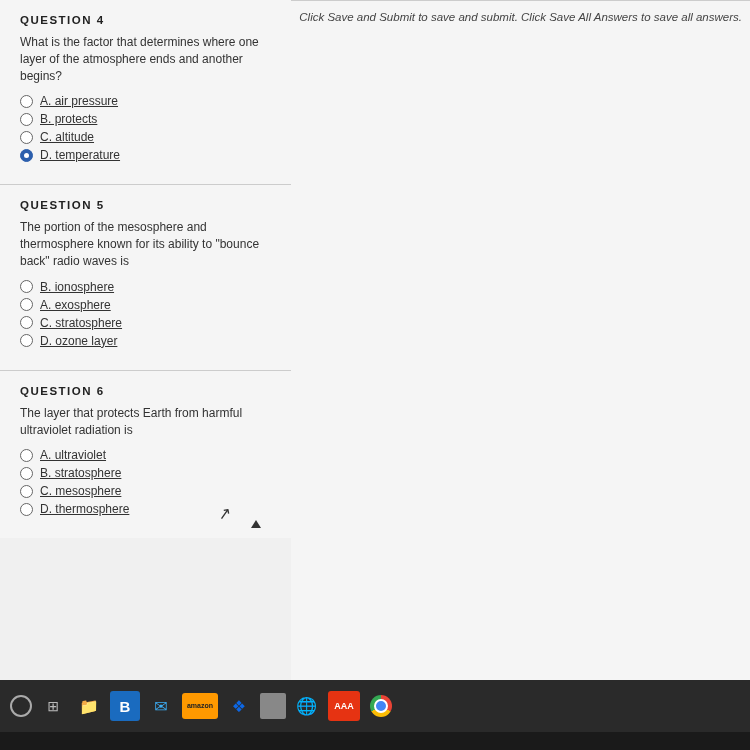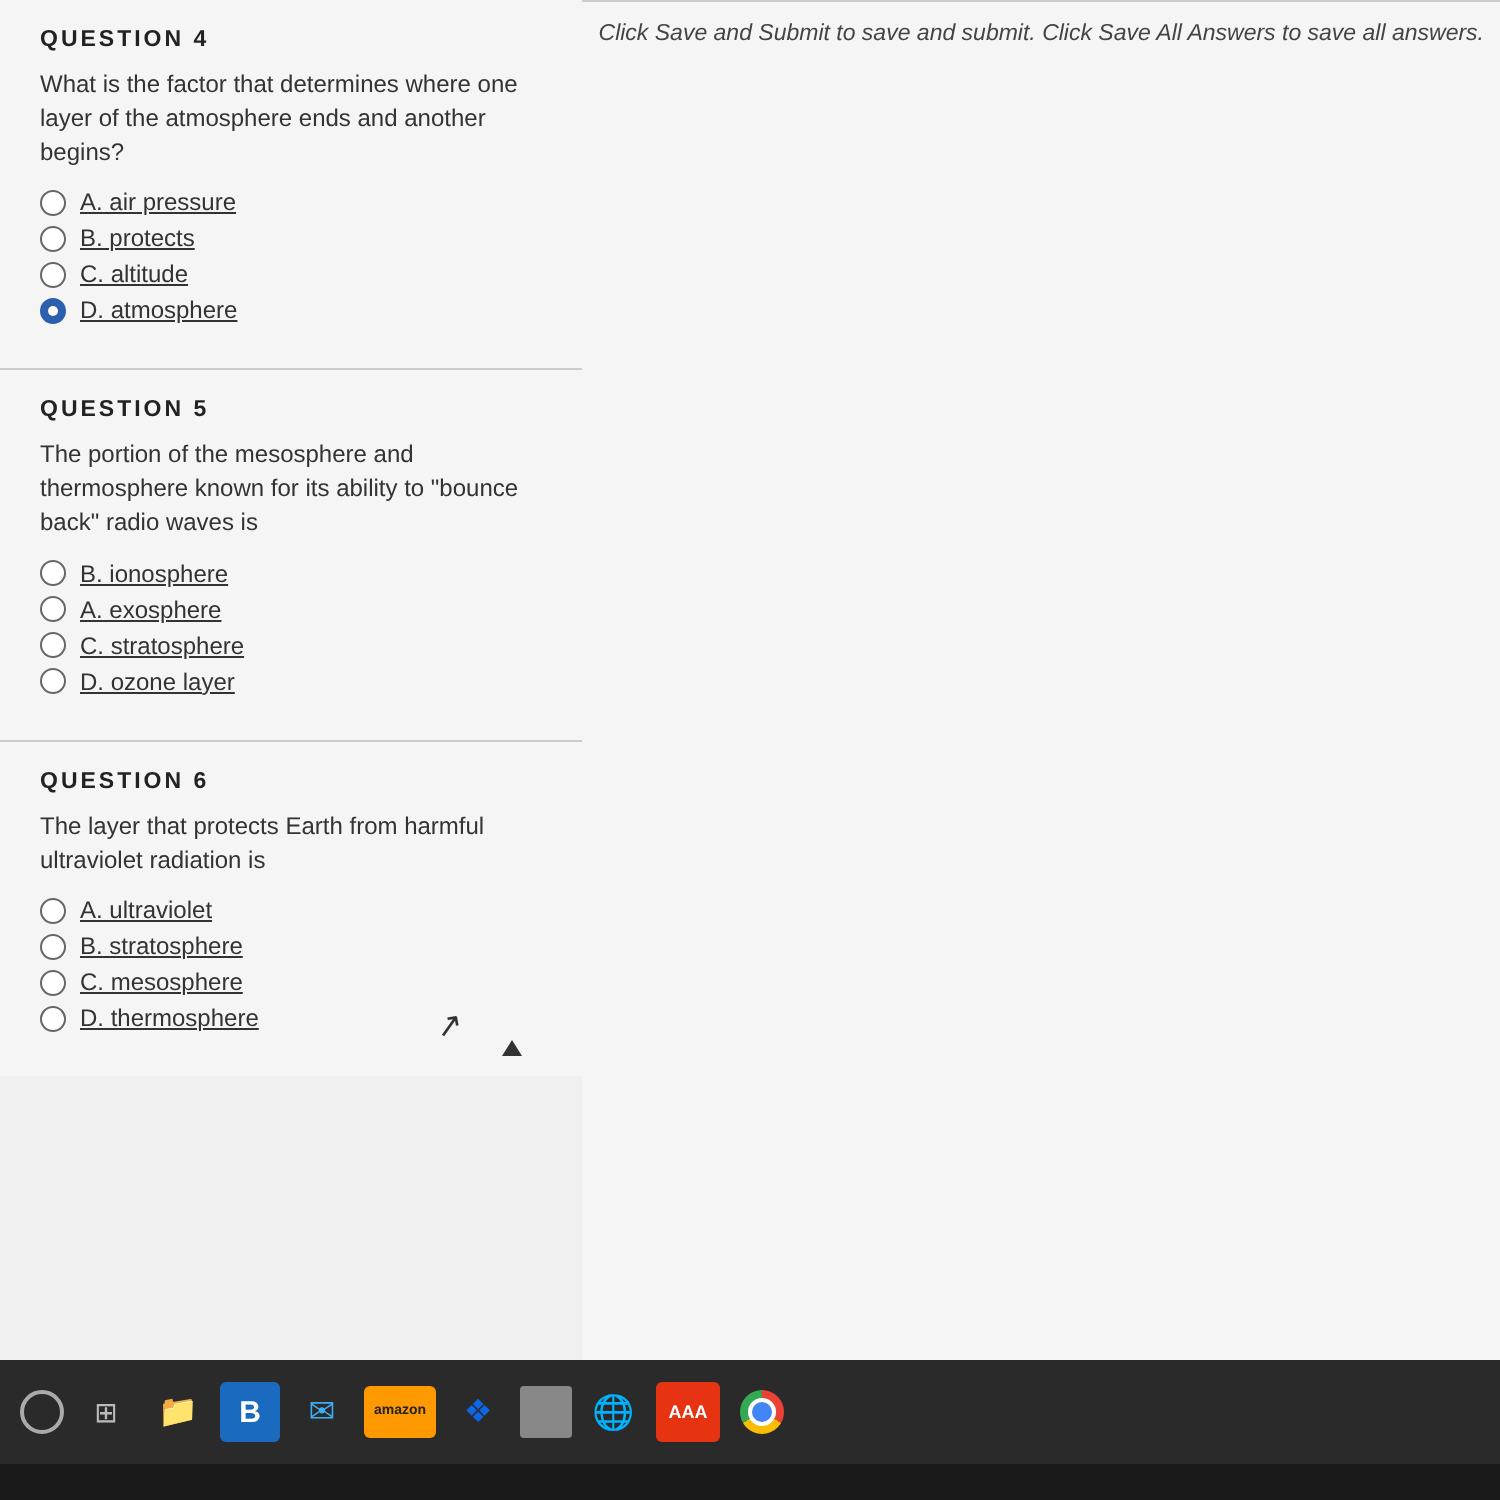--- a/index.html
+++ b/index.html
@@ -250,21 +250,21 @@
       <div class="option-row">
         <div class="radio-circle"></div>
         <span class="option-label">B. protects</span>
       </div>
       <div class="option-row">
         <div class="radio-circle"></div>
         <span class="option-label">C. altitude</span>
       </div>
       <div class="option-row">
         <div class="radio-circle selected"></div>
-        <span class="option-label">D. atmosphere</span>
+        <span class="option-label">D. temperature</span>
       </div>
     </div>
 
     <div class="question-block">
       <div class="question-header">QUESTION 5</div>
       <div class="question-text">The portion of the mesosphere and thermosphere known for its ability to "bounce back" radio waves is</div>
 
       <div class="option-row">
         <div class="radio-circle"></div>
         <span class="option-label">B. ionosphere</span>

